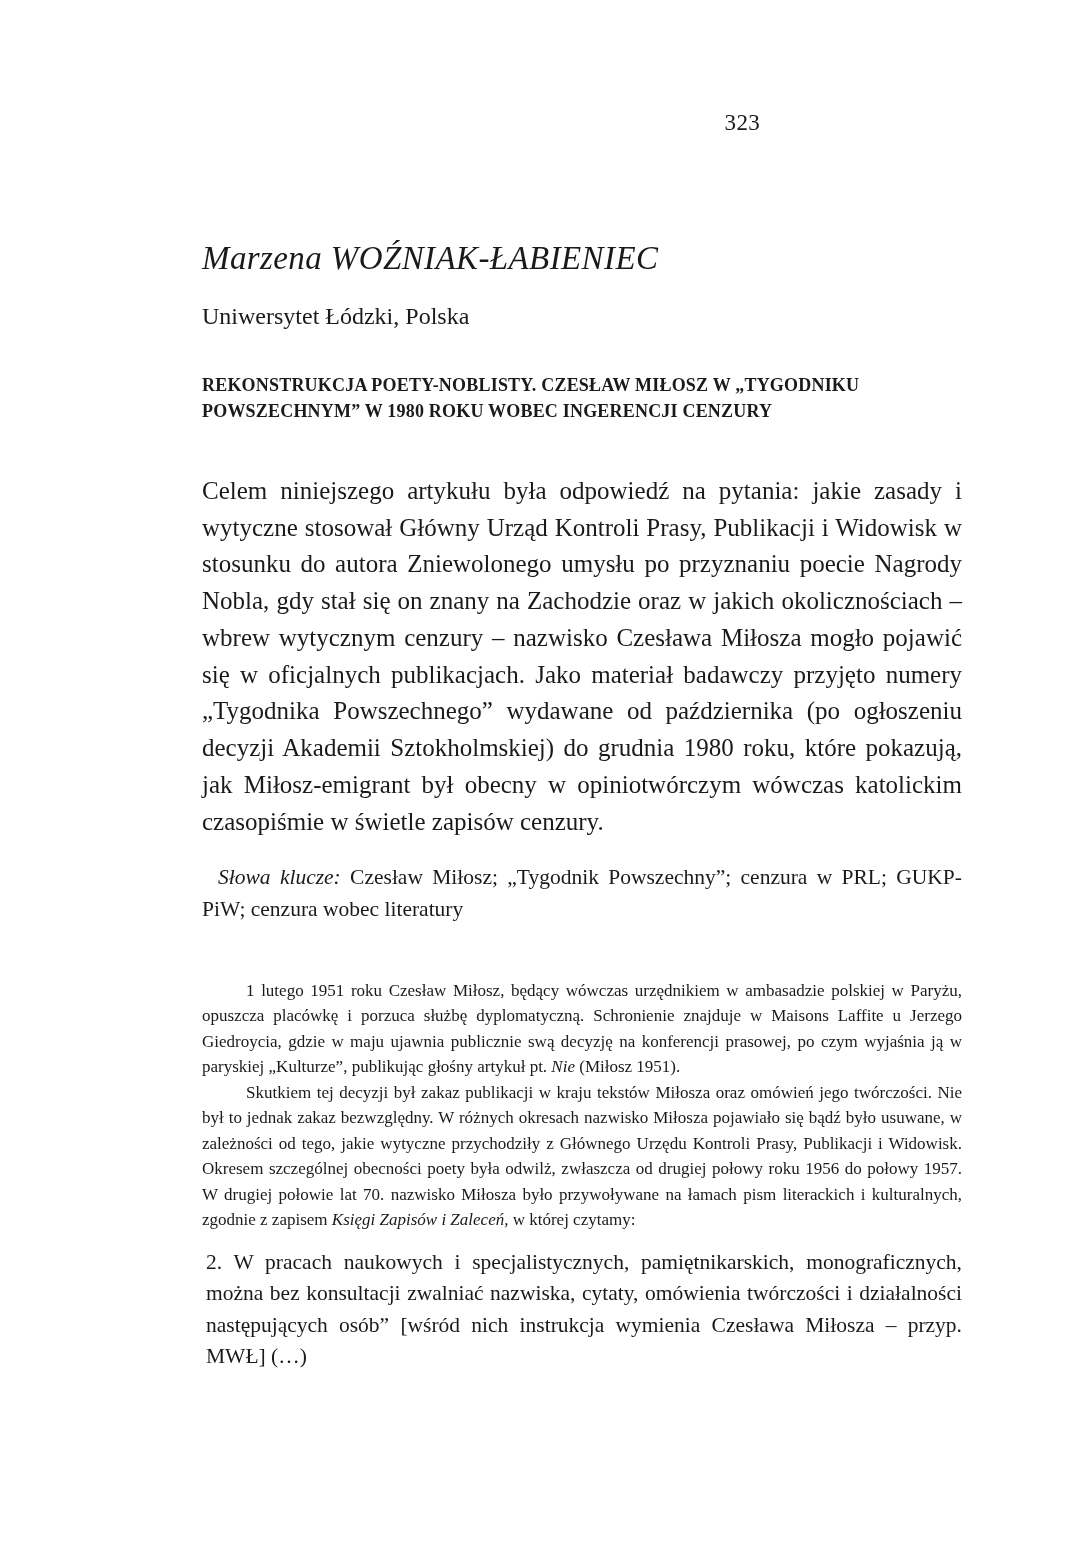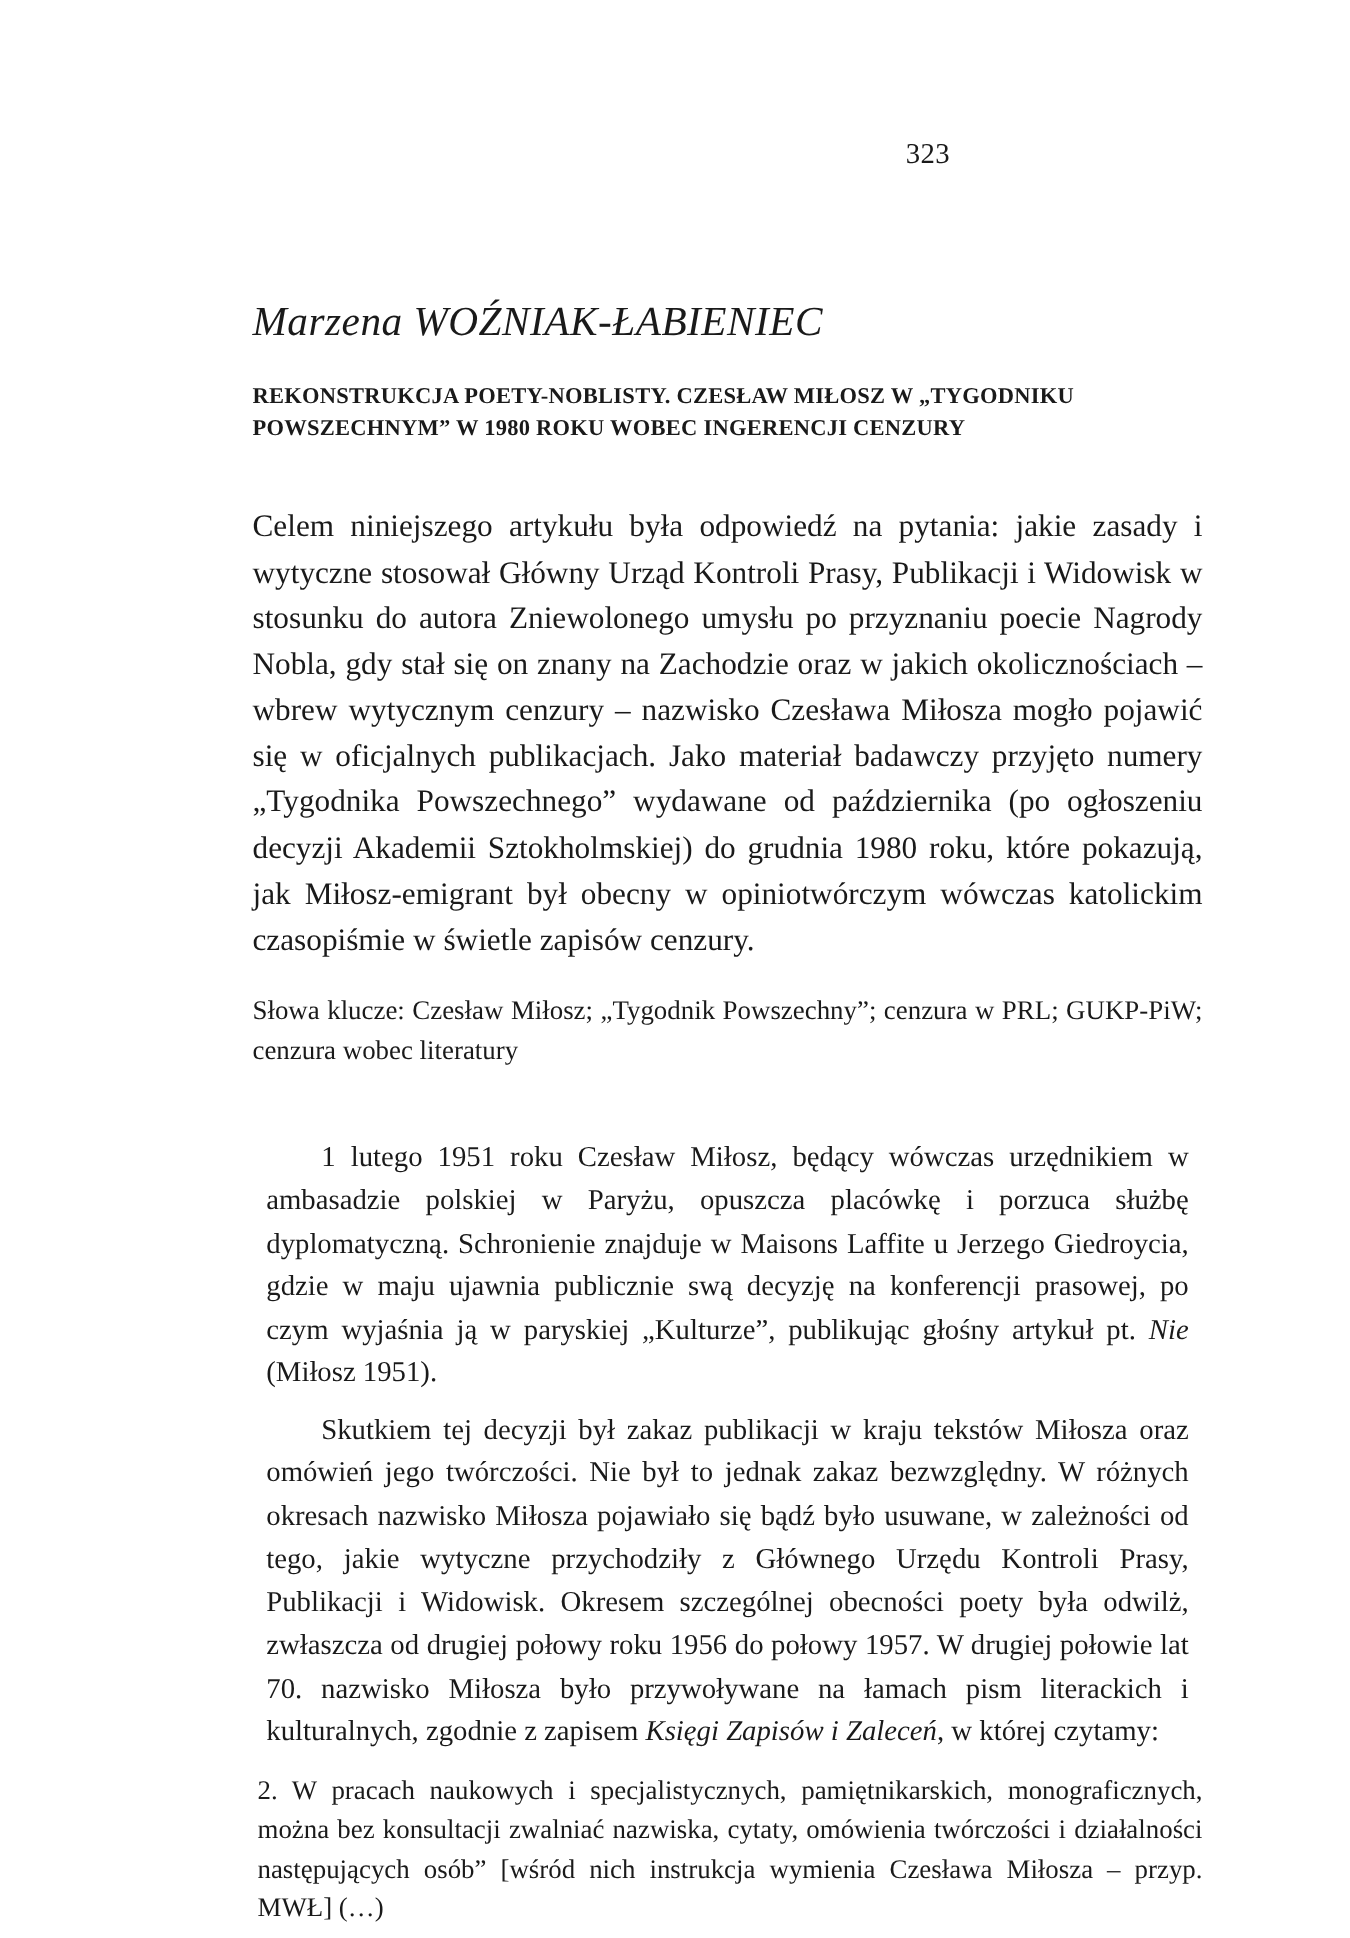--- a/index.html
+++ b/index.html
@@ -57,26 +57,28 @@
     text-align: justify;
     margin: 10px 0 22px 0;
   }
   .keywords {
     font-size: 21.5px;
     line-height: 1.47;
     text-align: justify;
     margin: 0 0 52px 0;
   }
   .keywords .kw-label {
+    font-style: italic;
+    margin-left: 16px;
   }
   .body-par {
-    font-size: 23px;
+    font-size: 17px;
     line-height: 1.50;
     text-align: justify;
-    margin: 11px;
+    margin: 0;
     text-indent: 44px;
   }
   .quote {
     font-size: 21.5px;
     line-height: 1.47;
     text-align: justify;
     margin: 14px 0 0 0;
     padding-left: 4px;
   }
   .it { font-style: italic; }
@@ -85,20 +87,21 @@
 <body>
 
 <div class="page">
 
   <div class="page-number">323</div>
 
   <div class="content">
 
     <div class="author">Marzena WOŹNIAK-ŁABIENIEC</div>
 
+    <div class="affiliation">Uniwersytet Łódzki, Polska</div>
 
     <h1 class="title">REKONSTRUKCJA POETY-NOBLISTY. CZESŁAW MIŁOSZ W „TYGODNIKU POWSZECHNYM” W 1980 ROKU WOBEC INGERENCJI CENZURY</h1>
 
     <p class="abstract">Celem niniejszego artykułu była odpowiedź na pytania: jakie zasady i wytyczne stosował Główny Urząd Kontroli Prasy, Publikacji i Widowisk w stosunku do autora Zniewolonego umysłu po przyznaniu poecie Nagrody Nobla, gdy stał się on znany na Zachodzie oraz w jakich okolicznościach – wbrew wytycznym cenzury – nazwisko Czesława Miłosza mogło pojawić się w oficjalnych publikacjach. Jako materiał badawczy przyjęto numery „Tygodnika Powszechnego” wydawane od października (po ogłoszeniu decyzji Akademii Sztokholmskiej) do grudnia 1980 roku, które pokazują, jak Miłosz-emigrant był obecny w opiniotwórczym wówczas katolickim czasopiśmie w świetle zapisów cenzury.</p>
 
     <p class="keywords">
       <span class="kw-label">Słowa klucze:</span><span> Czesław Miłosz; „Tygodnik Powszechny”; cenzura w PRL; GUKP-PiW; cenzura wobec literatury</span>
     </p>
 
     <div id="body-paragraphs">

